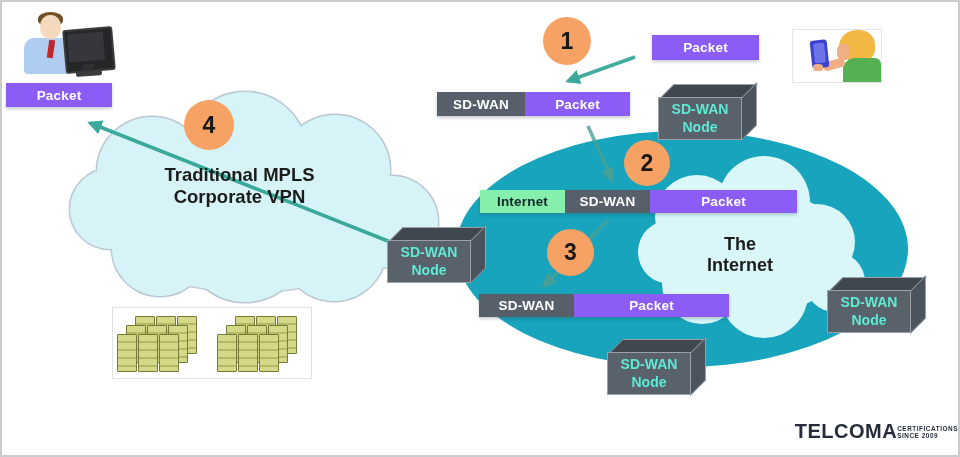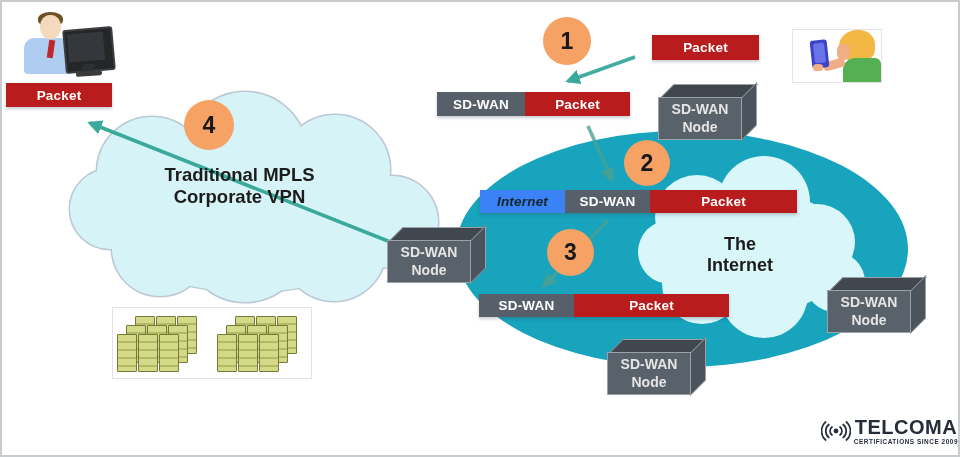--- a/index.html
+++ b/index.html
@@ -8,41 +8,41 @@
     background:#ffffff;box-sizing:border-box;
     border:2px solid #c9cccf;
     font-family:"Liberation Sans", sans-serif;
   }
   #shapes{position:absolute;left:0;top:0;width:960px;height:457px;pointer-events:none;}
 
   
   .tagrow{position:absolute;display:flex;box-shadow:0 2px 3px rgba(40,60,80,.25);}
   .seg{display:flex;align-items:center;justify-content:center;
        font-size:13.5px;font-weight:700;color:#ffffff;letter-spacing:.2px;}
-  .seg.teal{background:#b91c1c;}
+  .seg.teal{background:#8b5cf6;}
   .seg.slate{background:#57606a;}
-  .seg.lblue{background:#3b82f6;color:#16262b;font-style:italic;}
+  .seg.lblue{background:#86efac;color:#16262b;}
 
   
   .step{position:absolute;border-radius:50%;background:#f5a264;
         display:flex;align-items:center;justify-content:center;
         font-weight:700;color:#181818;font-size:23px;}
 
   
   .node3d{position:absolute;width:98px;height:58px;}
   .node3d .n-top{position:absolute;left:0;top:1px;width:82px;height:14px;
         background:#40474f;border:1px solid #9ba1a7;
         transform:skewX(-45deg);transform-origin:left bottom;}
   .node3d .n-side{position:absolute;left:83px;top:15px;width:14px;height:41px;
         background:#4b545c;border:1px solid #9ba1a7;
         transform:skewY(-45deg);transform-origin:left top;}
   .node3d .n-front{position:absolute;left:0;top:14px;width:82px;height:41px;
         background:#59626b;border:1px solid #9ba1a7;
         display:flex;align-items:center;justify-content:center;}
-  .node3d .n-label{color:#e5e5e5;font-size:14px;font-weight:600;line-height:1.25;
+  .node3d .n-label{color:#5eead4;font-size:14px;font-weight:600;line-height:1.25;
         text-align:center;width:64px;}
 
   
   .cloud-text{position:absolute;text-align:center;color:#1c1c1c;
         font-weight:600;line-height:1.18;}
 
   
   .pc-clip{position:absolute;left:22px;top:10px;width:86px;height:64px;}
   .pc-clip div{position:absolute;}
   .pc-hair{left:14px;top:0;width:25px;height:14px;background:#6e4f26;border-radius:50% 50% 40% 40%;}
@@ -71,21 +71,21 @@
         background:#ffffff;border:1px solid #e2e2e2;}
   .cluster{position:absolute;top:6px;width:88px;height:58px;}
   .cluster.c1{left:4px;} .cluster.c2{left:104px;}
   .tower{position:absolute;width:18px;height:36px;background:#c9cf77;
         border:1px solid #767a38;border-radius:1px;
         background-image:repeating-linear-gradient(180deg,#d4d988 0 6px,#b4ba64 6px 8px);}
 
   
   .logo{position:absolute;left:818px;top:410px;width:138px;height:38px;
         display:flex;align-items:center;justify-content:flex-end;gap:3px;color:#252c3a;}
-  .logo-txt{display:flex;flex-direction:column;align-items:center;}
+  .logo-txt{display:flex;align-items:center;}
   .logo-brand{font-size:20px;font-weight:800;letter-spacing:.5px;line-height:1;}
   .logo-tag{font-size:6.4px;font-weight:600;letter-spacing:.55px;margin-top:1px;}
 </style>
 </head>
 <body>
 
 <div id="canvas">
 
   <svg id="shapes" viewBox="0 0 960 457">
     <defs>

